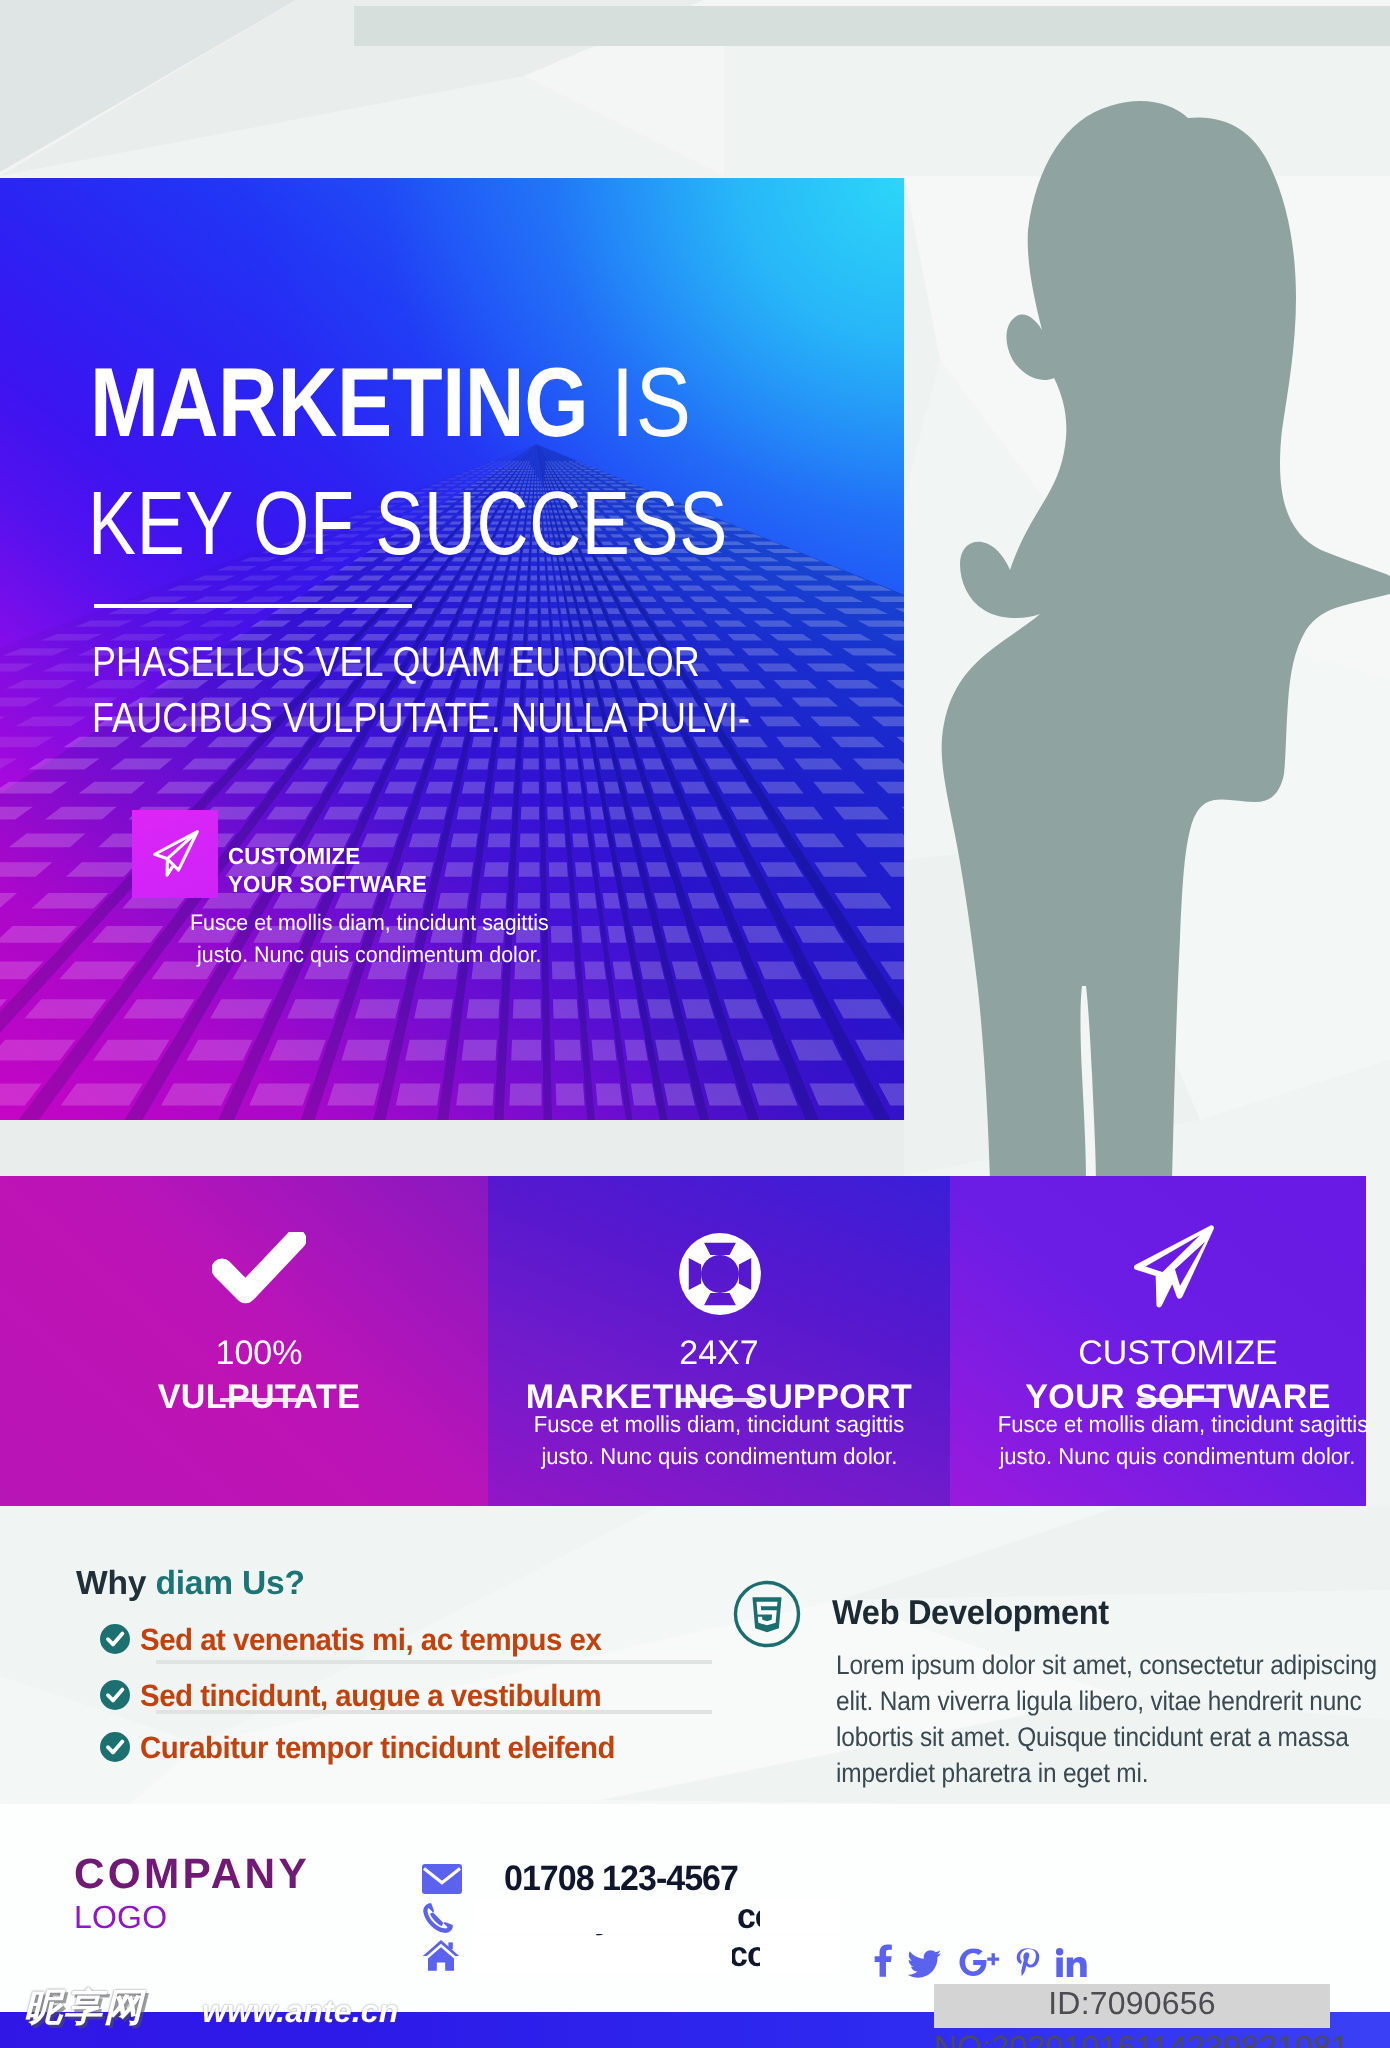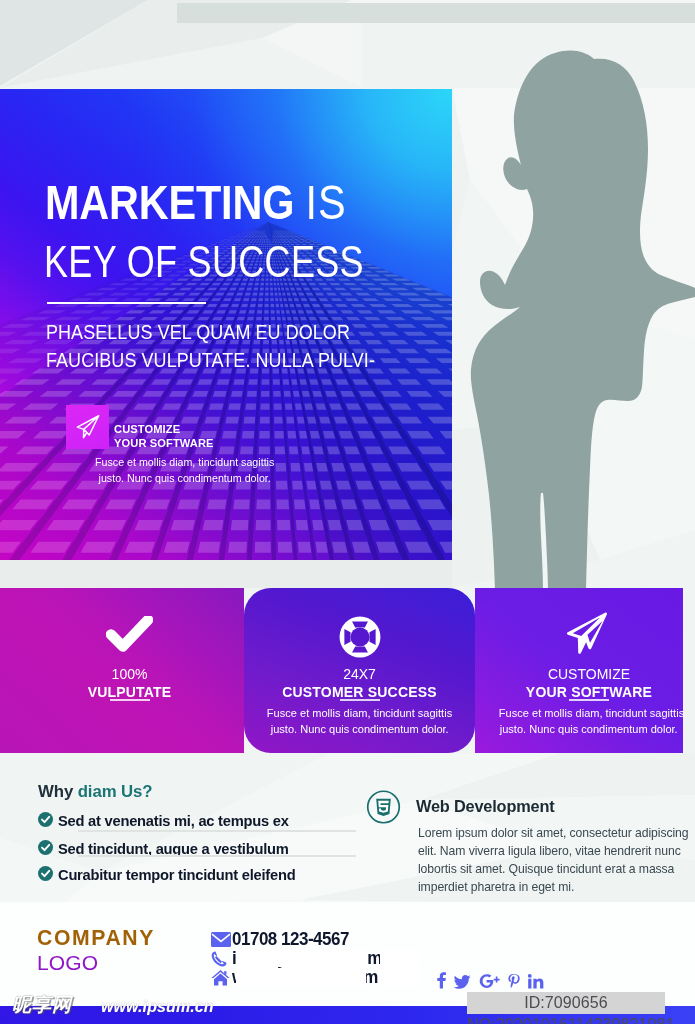--- a/index.html
+++ b/index.html
@@ -31,63 +31,63 @@
 .hfeat-title{position:absolute;left:114px;top:333px;font-size:11.6px;font-weight:700;color:#fff;line-height:1.2;letter-spacing:.1px;white-space:nowrap;transform:scaleX(.96);transform-origin:0 0;}
 .hfeat-body{position:absolute;left:95px;top:366px;font-size:11.2px;font-weight:400;color:#fff;line-height:1.42;text-align:center;white-space:nowrap;transform:scaleX(.955);transform-origin:0 0;}
 
 
 .silhouette{position:absolute;left:435px;top:45px;width:260px;height:545px;}
 
 
 .features{position:absolute;left:0;top:588px;width:695px;height:165px;display:flex;}
 .feat{position:relative;height:165px;color:#fff;text-align:center;}
 .feat.f1{width:244px;background:linear-gradient(41.5deg,#b815b6 0%,#be13b5 43%,#b814b8 57%,#8818c0 100%);}
-.feat.f2{width:231px;background:linear-gradient(21deg,#9216c6 0%,#6f1bcc 36%,#5618ce 64%,#3a1ed8 100%);border-radius:27px;}
+.feat.f2{width:231px;background:linear-gradient(21deg,#9216c6 0%,#6f1bcc 36%,#5618ce 64%,#3a1ed8 100%);}
 .feat.f3{width:208px;}
 .feat.f3 .ico{left:15px;}
 .feat.f3 .cap,.feat.f3 .desc{left:20px;}
 .feat.f3 .dash{left:calc(50% + 10px);}
 .feat.f3{background:linear-gradient(36.5deg,#9a1add 0%,#6d1de5 48%,#6b1de5 52%,#681ae4 100%);}
 .feat .ico{position:absolute;left:0;right:0;display:flex;justify-content:center;}
-.feat .cap{position:absolute;left:0;right:0;font-size:14px;font-weight:700;line-height:1.28;letter-spacing:.2px;white-space:nowrap;}
+.feat .cap{position:absolute;left:0;right:0;font-size:17px;font-weight:700;line-height:1.28;letter-spacing:.2px;white-space:nowrap;}
 .feat .cap .n{font-weight:400;letter-spacing:0;}
 .feat .dash{position:absolute;left:50%;transform:translateX(-50%);width:40px;height:1.6px;background:rgba(255,255,255,.8);}
 .feat .desc{position:absolute;left:0;right:0;font-size:11.5px;line-height:1.35;font-weight:400;white-space:nowrap;}
 .feat .desc span{display:inline-block;transform:scaleX(.96);}
 .feat.f1 .ico,.feat.f1 .cap,.feat.f1 .desc{left:15px;right:0;}
 .feat.f1 .dash{left:calc(50% + 7.5px);}
 
 
 .why{position:absolute;left:38px;top:784px;}
 .why h3{margin:0;font-size:16.8px;font-weight:700;color:#20303a;letter-spacing:-.1px;line-height:1;}
 .why h3 .accent{color:#1c7575;}
 .why ul{list-style:none;margin:0;padding:0;}
-.why li{position:absolute;left:0;padding-left:20px;font-size:15.4px;font-weight:600;color:#0f172a;white-space:nowrap;line-height:1;letter-spacing:-.25px;}
+.why li{position:absolute;left:12px;padding-left:20px;font-size:15.4px;font-weight:600;color:#c2410c;white-space:nowrap;line-height:1;letter-spacing:-.25px;}
 .why li>span:last-child{display:inline-block;transform:scaleX(.955);transform-origin:0 0;}
 .why li:nth-child(1){top:29px;}
 .why li:nth-child(2){top:57px;}
 .why li:nth-child(3){top:83px;}
 .why li .ck{position:absolute;left:0;top:-1px;}
 .why .sep{position:absolute;height:1.5px;background:#dfe4e3;left:40px;width:278px;}
 .why .sep.s1{top:46px;}
 .why .sep.s2{top:71px;}
 
 .web{position:absolute;left:366px;top:790px;width:330px;}
 .web .circ{position:absolute;left:0;top:0;}
 .web h4{position:absolute;left:50px;top:8px;margin:0;font-size:17.3px;font-weight:700;color:#1b2a33;letter-spacing:-.2px;line-height:1;white-space:nowrap;transform:scaleX(.945);transform-origin:0 0;}
 .web p{position:absolute;left:52px;top:34px;margin:0;font-size:13.5px;line-height:1.345;color:#3a4850;letter-spacing:-.1px;white-space:nowrap;}
 .web p span{display:inline-block;transform:scaleX(.905);transform-origin:0 0;}
 
 
 .footer{position:absolute;left:0;top:918px;width:695px;height:106px;}
 .company{position:absolute;left:37px;top:0;}
-.company .c1{position:absolute;top:9px;left:0;font-size:21.2px;font-weight:700;color:#a16207;letter-spacing:1.6px;line-height:1;white-space:nowrap;}
-.company .c2{position:absolute;top:34px;left:0;font-size:21px;font-weight:400;color:#9016c8;letter-spacing:.1px;line-height:1;white-space:nowrap;}
+.company .c1{position:absolute;top:9px;left:0;font-size:21.2px;font-weight:700;color:#701a75;letter-spacing:1.6px;line-height:1;white-space:nowrap;}
+.company .c2{position:absolute;top:34px;left:0;font-size:16px;font-weight:400;color:#9016c8;letter-spacing:.1px;line-height:1;white-space:nowrap;}
 .contact{position:absolute;left:211px;top:0;}
-.crow{position:absolute;left:0;display:flex;align-items:center;white-space:nowrap;}
+.crow{position:absolute;left:0;display:flex;align-items:center;white-space:nowrap;gap:20px;}
 .crow:nth-of-type(1){top:13px;}
 .crow:nth-of-type(2){top:32px;}
 .crow:nth-of-type(3){top:51px;}
 .crow .ci{width:21px;display:flex;align-items:center;}
 .crow .tx{font-size:17.7px;font-weight:700;color:#10172c;letter-spacing:-.5px;line-height:1;display:inline-block;transform:scaleX(.96);transform-origin:0 0;}
 .addr{position:absolute;left:420px;top:13px;}
 .addr .line{position:relative;display:flex;align-items:flex-start;}
 .addr .ai{width:14px;padding-top:2px;}
 .addr .at{font-size:17.3px;font-weight:700;color:#10172c;line-height:1.18;letter-spacing:-.35px;display:inline-block;transform:scaleX(.975);transform-origin:0 0;white-space:nowrap;}
 .social{position:absolute;left:437px;top:54px;display:flex;gap:8px;align-items:flex-end;}
@@ -226,21 +226,21 @@
         <svg width="42" height="42" viewBox="0 0 46 46">
           <mask id="lbmask">
               <rect width="46" height="46" fill="#000"></rect>
             <circle cx="23" cy="23" r="22.4" fill="#fff"></circle>
             <circle cx="23" cy="23" r="10.4" fill="#000"></circle>
             <path d="M17.73 12.66 L14.28 5.89 L31.72 5.89 L28.27 12.66 Z M33.34 17.73 L40.11 14.28 L40.11 31.72 L33.34 28.27 Z M28.27 33.34 L31.72 40.11 L14.28 40.11 L17.73 33.34 Z M12.66 28.27 L5.89 31.72 L5.89 14.28 L12.66 17.73 Z" fill="#000"></path>
           </mask>
           <rect width="46" height="46" fill="#fff" mask="url(#lbmask)"></rect>
         </svg>
       </div>
-      <div class="cap" style="top:78px"><span class="n">24X7</span><br><span>CUSTOMER SUCCESS</span></div>
+      <div class="cap" style="top:78px"><span class="n">24X7</span><br><span>MARKETING SUPPORT</span></div>
       <div class="dash" style="top:111px"></div>
       <div class="desc" style="top:118px"><span>Fusce et mollis diam, tincidunt sagittis</span><br><span>justo. Nunc quis condimentum dolor.</span></div>
     </div>
     <div class="feat f3">
       <div class="ico" style="top:24px">
         <svg width="40" height="43" viewBox="0 0 41 44">
           <path fill="#fff" fill-rule="evenodd" d="
             M 39.0,0.8 C 40.3,0.1 41.4,1.4 40.8,2.6
             L 24.8,37.3 C 24.2,38.6 22.4,38.5 21.9,37.2
             L 19.6,30.9 L 14.2,41.9 C 13.5,43.3 11.5,42.9 11.5,41.4
@@ -353,16 +353,16 @@
     </div>
   </div>
 
   <div class="wm-white" style="left:237px;top:950px;width:131px;height:17px;"></div>
   <div class="wm-white" style="left:380px;top:950px;width:40px;height:17px;"></div>
   <div class="wm-white" style="left:236px;top:968px;width:130px;height:19px;"></div>
   <div class="wm-white" style="left:380px;top:968px;width:40px;height:19px;"></div>
 
   <div class="wm-bar"></div>
   <div class="wm-cn">昵享网</div>
-  <div class="wm-url">www.ipsum.cn</div>
+  <div class="wm-url">www.ante.cn</div>
   <div class="wm-id">ID:7090656 NO:20201016114239821081</div>
 
 </div>
 
 </body></html>

